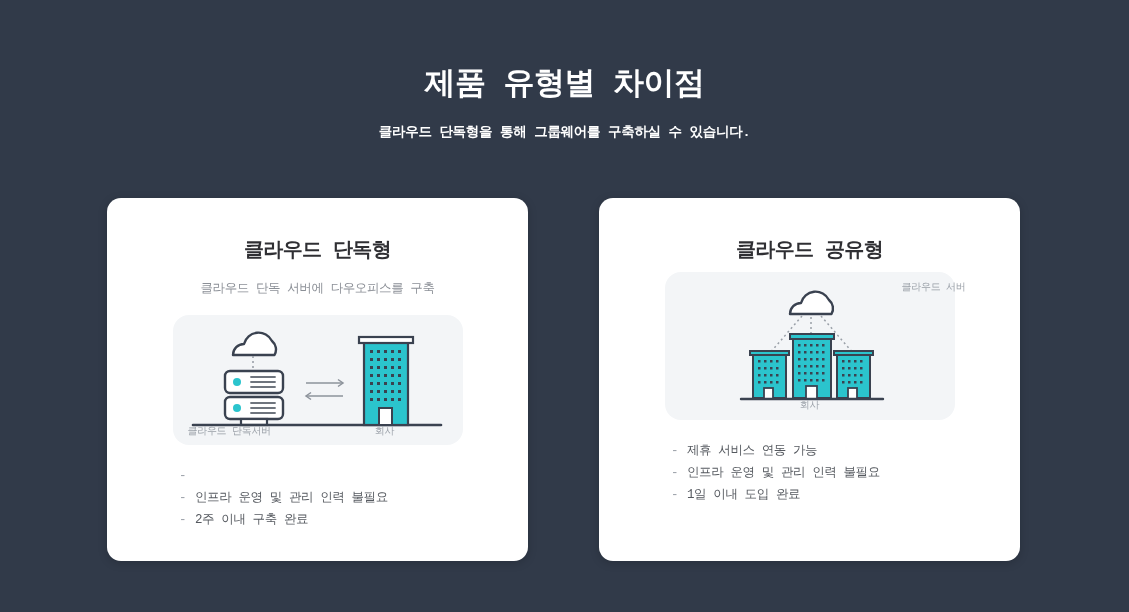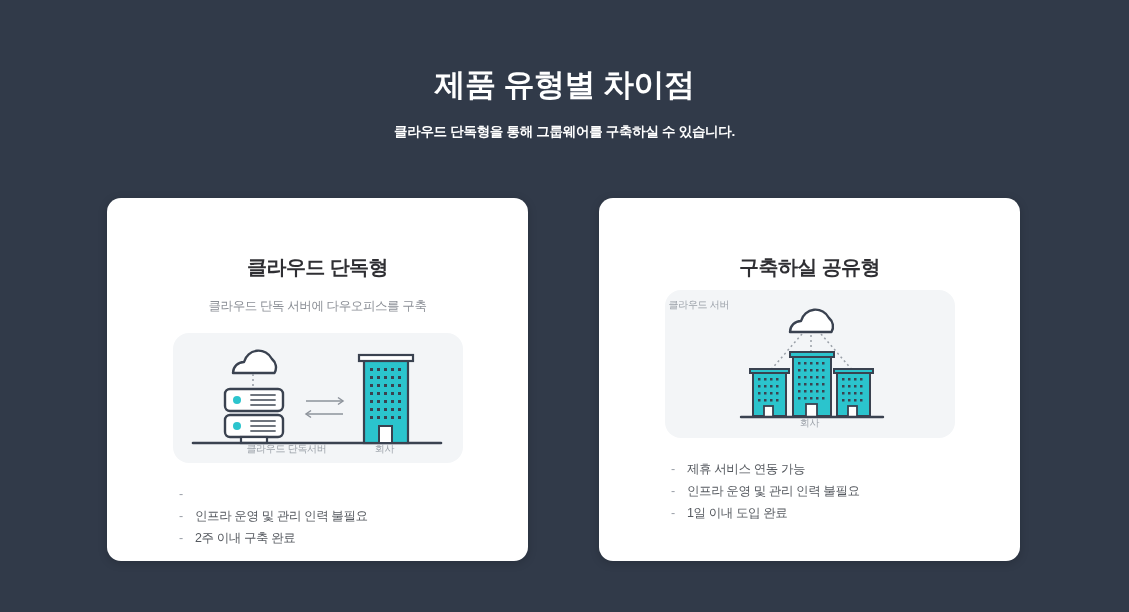--- a/index.html
+++ b/index.html
@@ -10,20 +10,21 @@
   }
   body {
     background: #313a49;
     font-family: "Liberation Sans", "DejaVu Sans", sans-serif;
     -webkit-font-smoothing: antialiased;
   }
   .page {
     position: relative;
     width: 1129px;
     height: 612px;
+    font-family: Liberation Mono, monospace;
   }
   
   .header {
     position: absolute;
     top: 66px;
     left: 0;
     width: 1129px;
     text-align: center;
   }
   .page-title {
@@ -51,21 +52,21 @@
   }
   .card {
     width: 421px;
     height: 363px;
     background: #ffffff;
     border-radius: 14px;
     box-shadow: 0 2px 10px rgba(0,0,0,0.18);
     display: flex;
     flex-direction: column;
     align-items: center;
-    padding-top: 56px;
+    padding-top: 38px;
   }
   .card-title {
     color: #2f2f33;
     font-size: 20px;
     font-weight: bold;
     letter-spacing: -0.6px;
   }
   .card-subtitle {
     margin-top: 17px;
     color: #8b8f96;
@@ -87,23 +88,23 @@
     height: 148px;
   }
   .illus svg { display: block; width: 100%; height: 100%; }
   .illus-caption {
     position: absolute;
     font-size: 10px;
     color: #9aa0a8;
     letter-spacing: -0.3px;
     white-space: nowrap;
   }
-  .cap-server  { left: 44px;  bottom: 7px; width: 110px; text-align: right; }
+  .cap-server  { left: 15px;  bottom: 7px; width: 110px; text-align: left; }
   .cap-company { right: 28px; bottom: 7px; width: 100px; text-align: center; }
-  .cap-top     { top: 8px;  left: 4px; width: 100%; text-align: left; }
+  .cap-top     { top: 8px;  left: 11px; width: 100%; text-align: right; }
   .cap-bottom  { bottom: 8px; left: 0; width: 100%; text-align: center; }
   
   .bullets {
     margin-top: 20px;
     width: 100%;
     padding-left: 72px;
   }
   .bullet {
     display: flex;
     align-items: flex-start;
@@ -224,21 +225,21 @@
           <span>인프라 운영 및 관리 인력 불필요</span>
         </div>
         <div class="bullet">
           <span class="bullet-marker">-</span>
           <span>2주 이내 구축 완료</span>
         </div>
       </div>
     </div>
 
     <div class="card">
-      <div class="card-title">구축하실 공유형</div>
+      <div class="card-title">클라우드 공유형</div>
 
       <div class="illus shared">
         <svg viewBox="0 0 290 148" xmlns="http://www.w3.org/2000/svg">
 
           <path d="M125 42 a11 11 0 0 1 11 -11 a15 15 0 0 1 28 -3 a11 11 0 0 1 2.5 14 z" fill="#ffffff" stroke="#3a4250" stroke-width="2.4" stroke-linejoin="round"></path>
 
           <g stroke="#9aa0a8" stroke-width="1.5" stroke-dasharray="2 3">
             <line x1="137" y1="44" x2="104" y2="82"></line>
             <line x1="146" y1="45" x2="146" y2="66"></line>
             <line x1="156" y1="44" x2="189" y2="82"></line>

